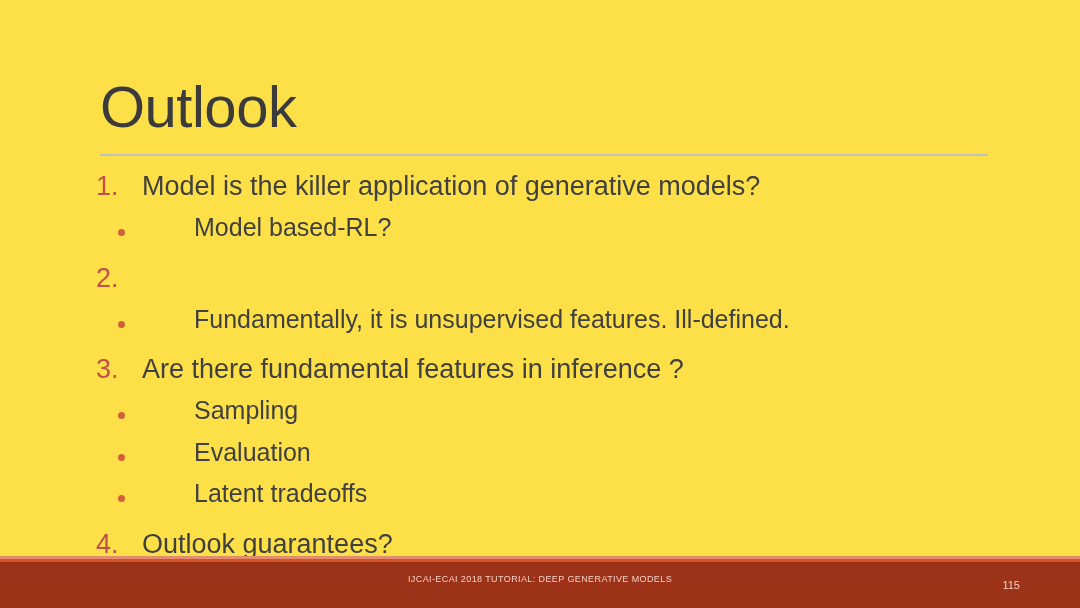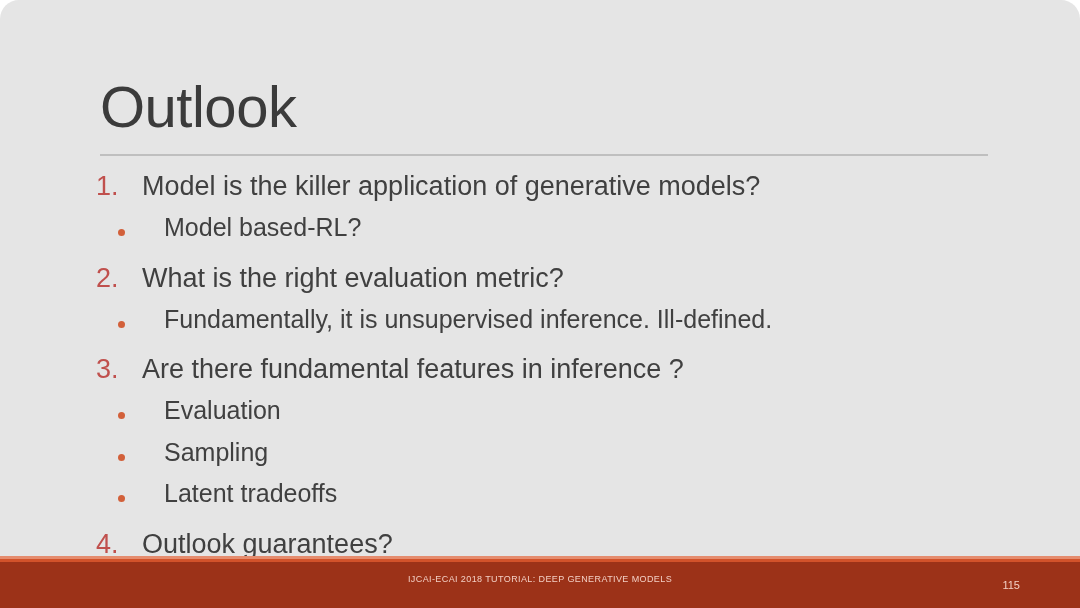--- a/index.html
+++ b/index.html
@@ -10,23 +10,22 @@
     width: 1080px;
     height: 608px;
     background: #ffffff;
     font-family: "Liberation Sans", sans-serif;
     overflow: hidden;
   }
   .slide {
     position: relative;
     width: 1080px;
     height: 608px;
-    background: #e5e5e5;
+    background: #fde047;
     box-sizing: border-box;
-    border-radius: 19px;
   }
 
   
   .title {
     position: absolute;
     left: 100px;
     top: 78px;
     font-size: 58px;
     line-height: 1.0;
     color: #3b3b3b;
@@ -74,20 +73,21 @@
     line-height: 38px;
     white-space: nowrap;
   }
 
   .sub-item {
     position: relative;
     display: flex;
     align-items: baseline;
     min-height: 40px;
     padding-left: 22px;
+    gap: 30px;
   }
   .sub-item .dot-wrap {
     width: 46px;
     flex: 0 0 46px;
     line-height: 36px;
     display: flex;
     align-items: center;
     height: 36px;
   }
   .sub-item .dot {
@@ -179,46 +179,45 @@
       <span class="dot-wrap">
           <span class="dot"></span>
         </span>
       <span class="text">Model based-RL?</span>
     </div>
 
     <div class="gap-sm"></div>
 
     <div class="num-item">
       <span class="marker">2.</span>
-      <span class="text">What is the right evaluation metric?</span>
-    </div>
-    <div class="sub-item">
-      <span class="dot-wrap">
-          <span class="dot"></span>
-        </span>
-      <span class="text">Fundamentally, it is unsupervised inference. Ill-defined.</span>
+    </div>
+    <div class="sub-item">
+      <span class="dot-wrap">
+          <span class="dot"></span>
+        </span>
+      <span class="text">Fundamentally, it is unsupervised features. Ill-defined.</span>
     </div>
 
     <div class="gap-sm"></div>
 
     <div class="num-item">
       <span class="marker">3.</span>
       <span class="text">Are there fundamental features in inference ?</span>
     </div>
     <div class="sub-item">
       <span class="dot-wrap">
           <span class="dot"></span>
         </span>
+      <span class="text">Sampling</span>
+    </div>
+    <div class="sub-item">
+      <span class="dot-wrap">
+          <span class="dot"></span>
+        </span>
       <span class="text">Evaluation</span>
-    </div>
-    <div class="sub-item">
-      <span class="dot-wrap">
-          <span class="dot"></span>
-        </span>
-      <span class="text">Sampling</span>
     </div>
     <div class="sub-item">
       <span class="dot-wrap">
           <span class="dot"></span>
         </span>
       <span class="text">Latent tradeoffs</span>
     </div>
 
     <div class="gap-sm"></div>
 

